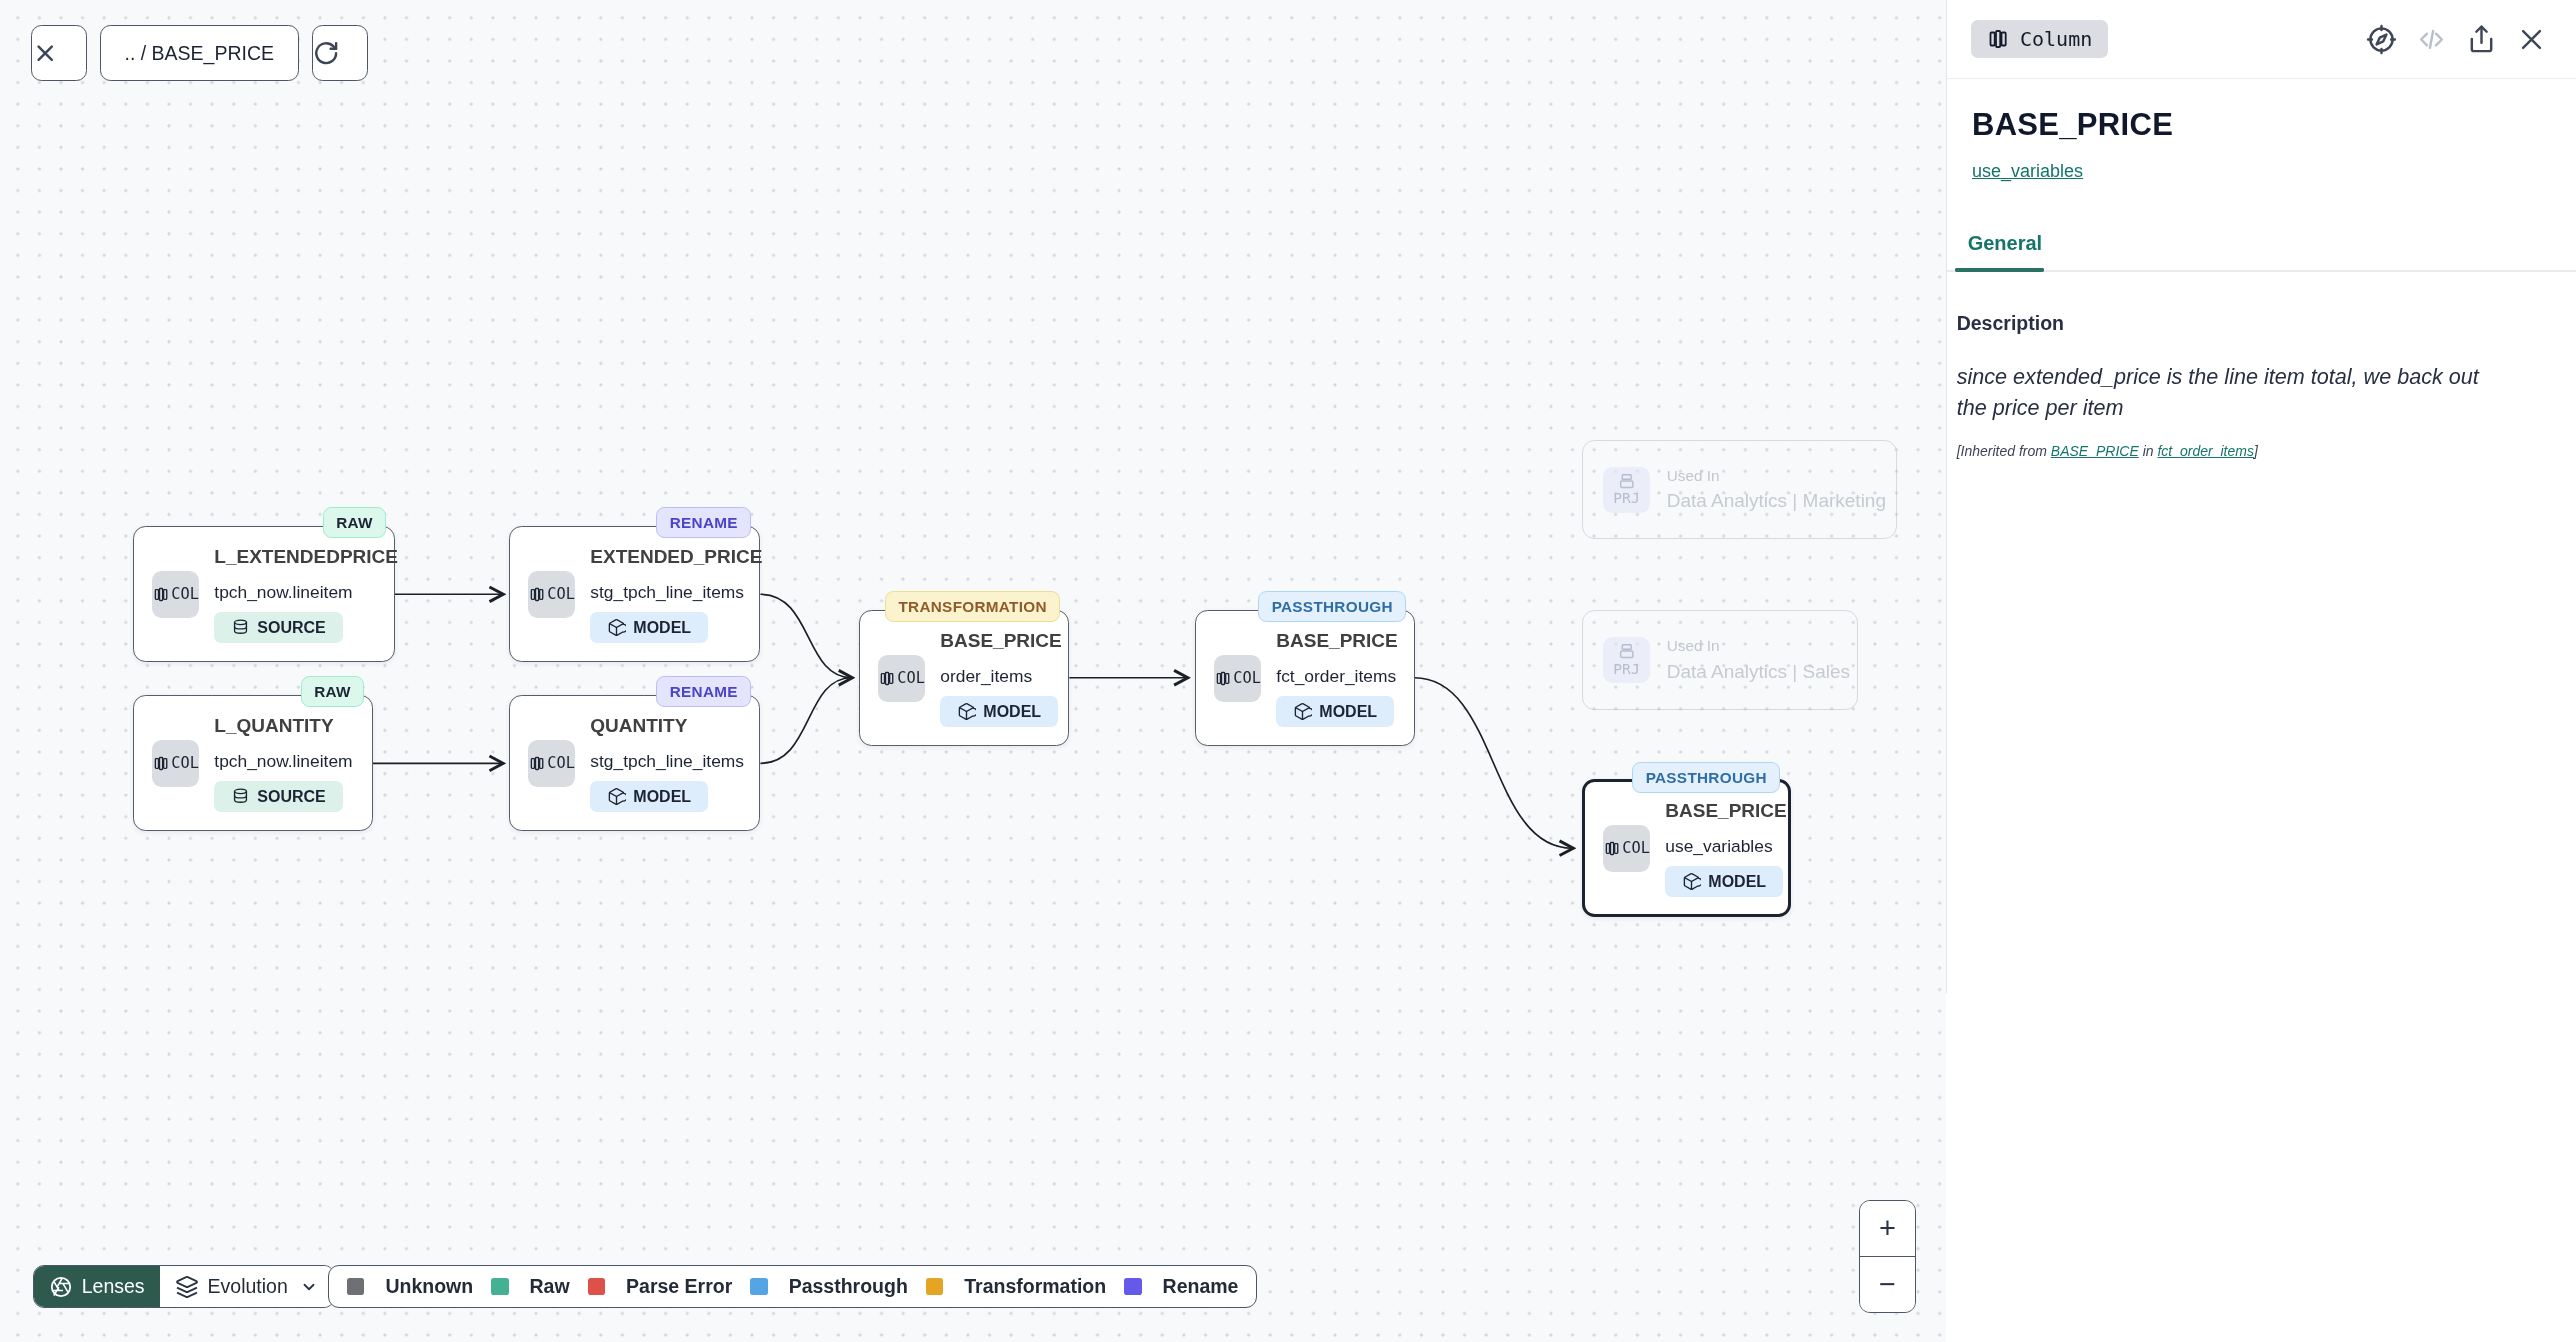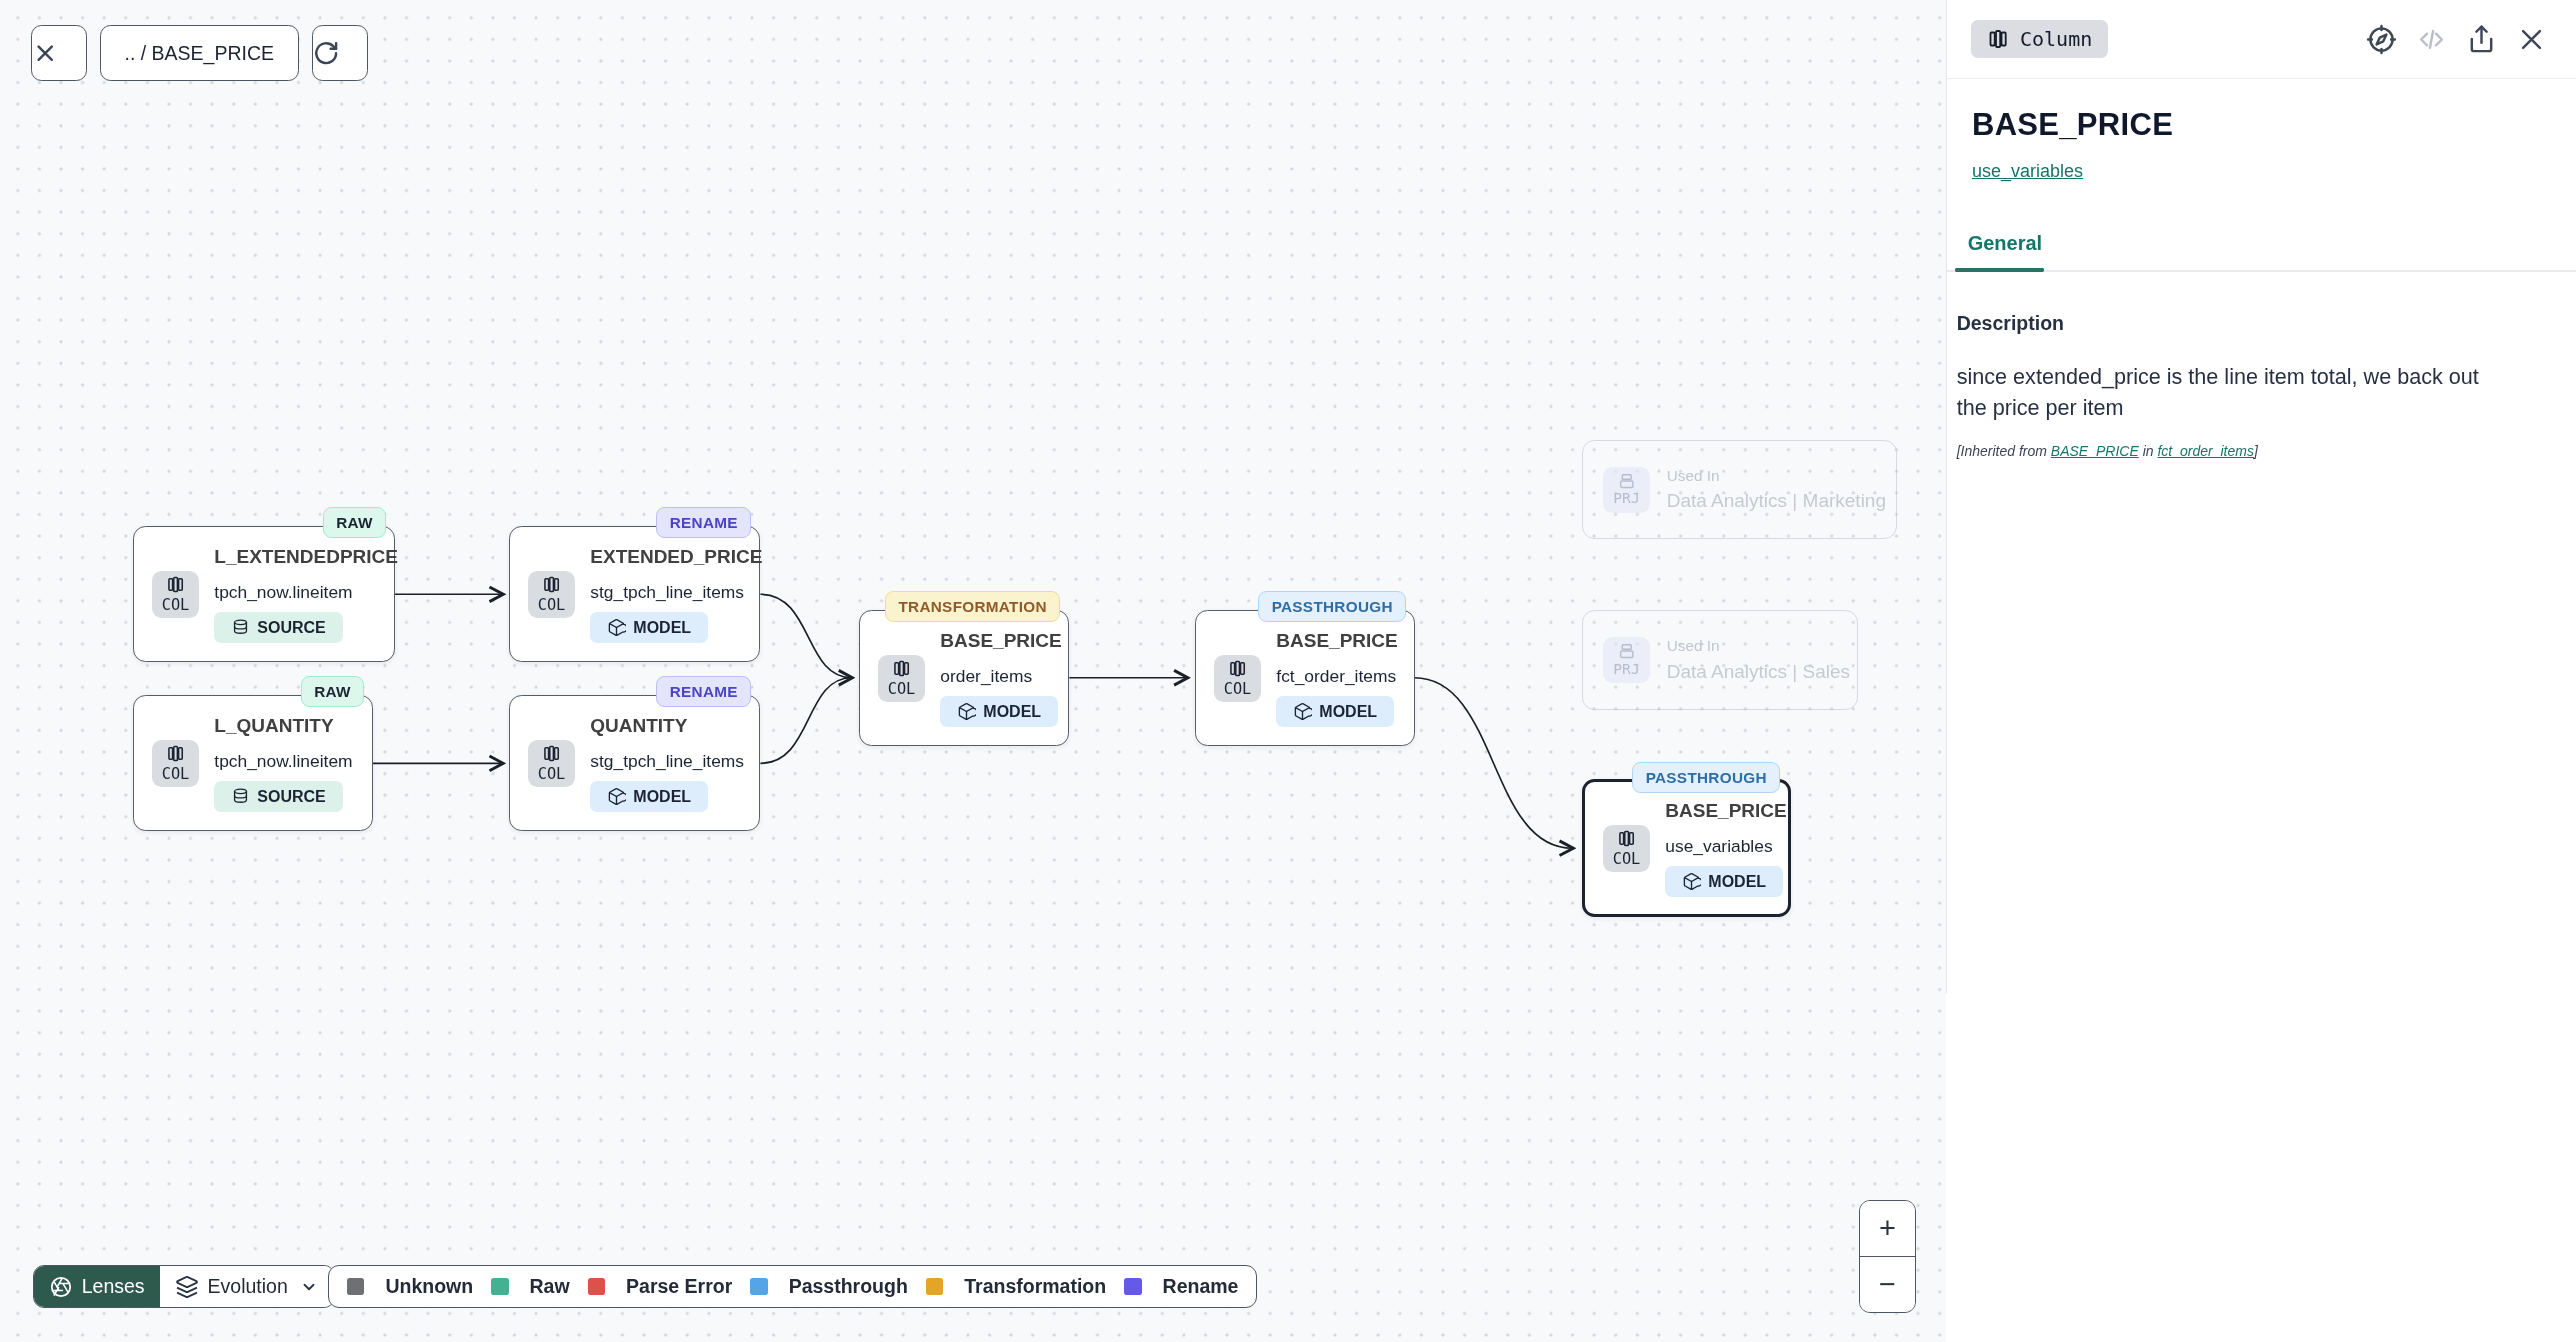--- a/index.html
+++ b/index.html
@@ -28,21 +28,21 @@
     box-shadow:0 1.4px 5.6px rgba(25,35,55,.07); cursor:pointer; }
   .node.selected { border:3.5px solid #1b2230; }
   .badge { position:absolute; top:-20px; right:7.7px; height:31px; padding:0 12.5px;
     border-radius:8.4px; border:1.4px solid; display:flex; align-items:center;
     font-size:15.3px; font-weight:700; letter-spacing:0.3px; background:#fff; }
   .b-raw   { background:#dcf8ec; border-color:#a0ebcd; color:#1c2433; }
   .b-rename{ background:#e4e5fc; border-color:#bcbdf5; color:#4b44c7; }
   .b-trans { background:#fbf3cd; border-color:#eedd90; color:#8f5b2a; }
   .b-pass  { background:#e4f1fc; border-color:#abd6f7; color:#2f6da6; }
   .colbox { width:47px; height:47px; background:#d9dce1; border-radius:9.7px; flex:none;
-    display:flex; flex-direction:column; align-items:center; justify-content:center; gap:1.4px; }
+    display:flex; flex-direction:row; align-items:center; justify-content:center; gap:1.4px; }
   .colbox svg { width:21px; height:21px; stroke:#1c2433; stroke-width:1.8; fill:none; }
   .colbox .kind { font-family:"DejaVu Sans Mono", monospace; font-size:15.3px; color:#1c2433; }
   .ncontent { margin-left:15.3px; display:flex; flex-direction:column; align-items:flex-start; }
   .ntitle { font-size:19px; font-weight:700; color:#404040; line-height:24px; }
   .nsub { font-size:17.4px; color:#1c2433; line-height:22px; margin-top:12px; }
   .chip { margin-top:9.7px; height:31px; border-radius:7px; padding:0 17px;
     display:flex; align-items:center; gap:7px; font-size:16px; font-weight:700; color:#1c2433; }
   .chip svg { width:19px; height:19px; stroke:#1c2433; stroke-width:1.7; fill:none;
     stroke-linecap:round; stroke-linejoin:round; }
   .c-source { background:#dcf1ea; }
@@ -105,21 +105,21 @@
   .plink { display:inline-block; margin-top:18px; font-size:18px; color:#14756a;
     text-decoration:underline; cursor:pointer; }
   .tabs { margin-top:50px; position:relative; }
   .tab { display:inline-block; margin-left:11px; padding:0 9.7px 15.3px 9.7px; font-size:20px;
     font-weight:700; color:#14756a; cursor:pointer; }
   .tabline { height:1.4px; background:#e8eaed; position:relative; }
   .tabind { position:absolute; left:8.4px; bottom:0; width:89px; height:4.2px;
     background:#2a7265; border-radius:1.4px; }
   .section { padding:40px 14px 0 9.7px; }
   .dlabel { font-size:19.5px; font-weight:700; color:#273042; }
-  .dtext { margin-top:26.4px; font-size:21.6px; color:#273042;
+  .dtext { margin-top:26.4px; font-size:21.6px; font-style:italic; color:#273042;
     line-height:31px; max-width:557px; }
   .dinherit { margin-top:19.5px; font-size:14px; font-style:italic; color:#3c4456; }
   .dinherit a { color:#14756a; text-decoration:underline; font-style:italic; cursor:pointer; }
 </style>
 </head>
 <body>
 
 <div class="stage">
   <div class="canvas">
 

